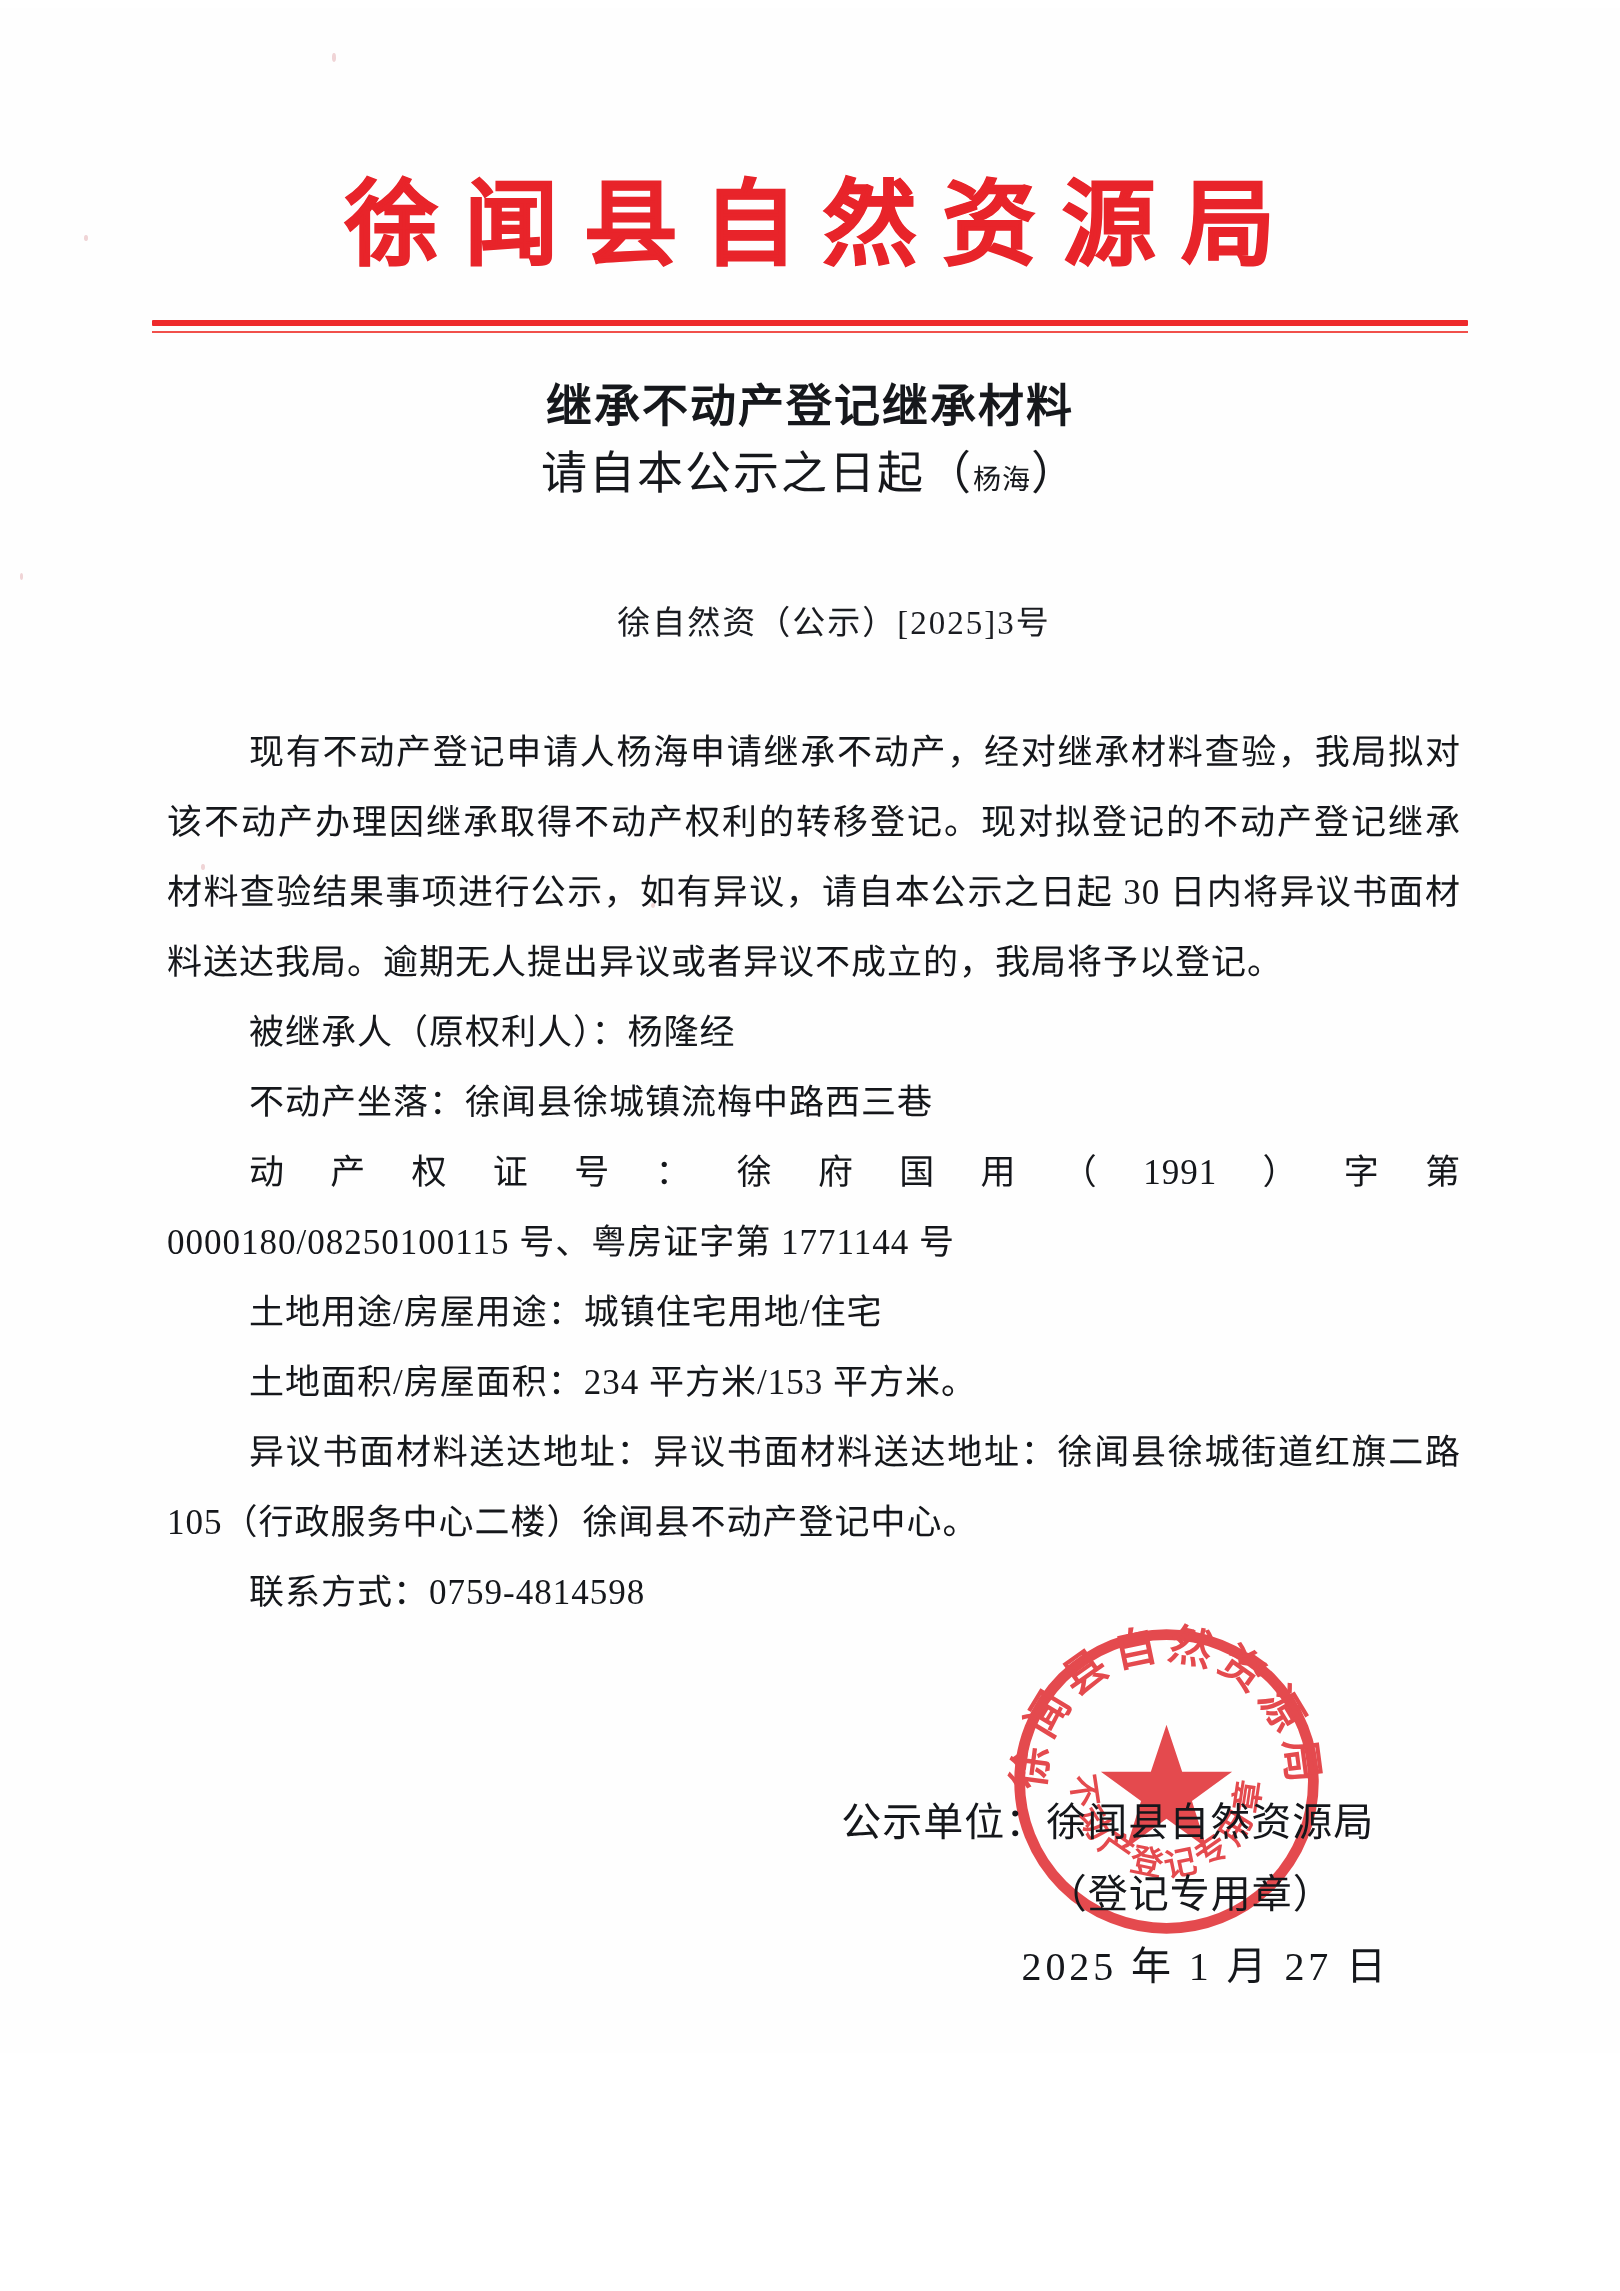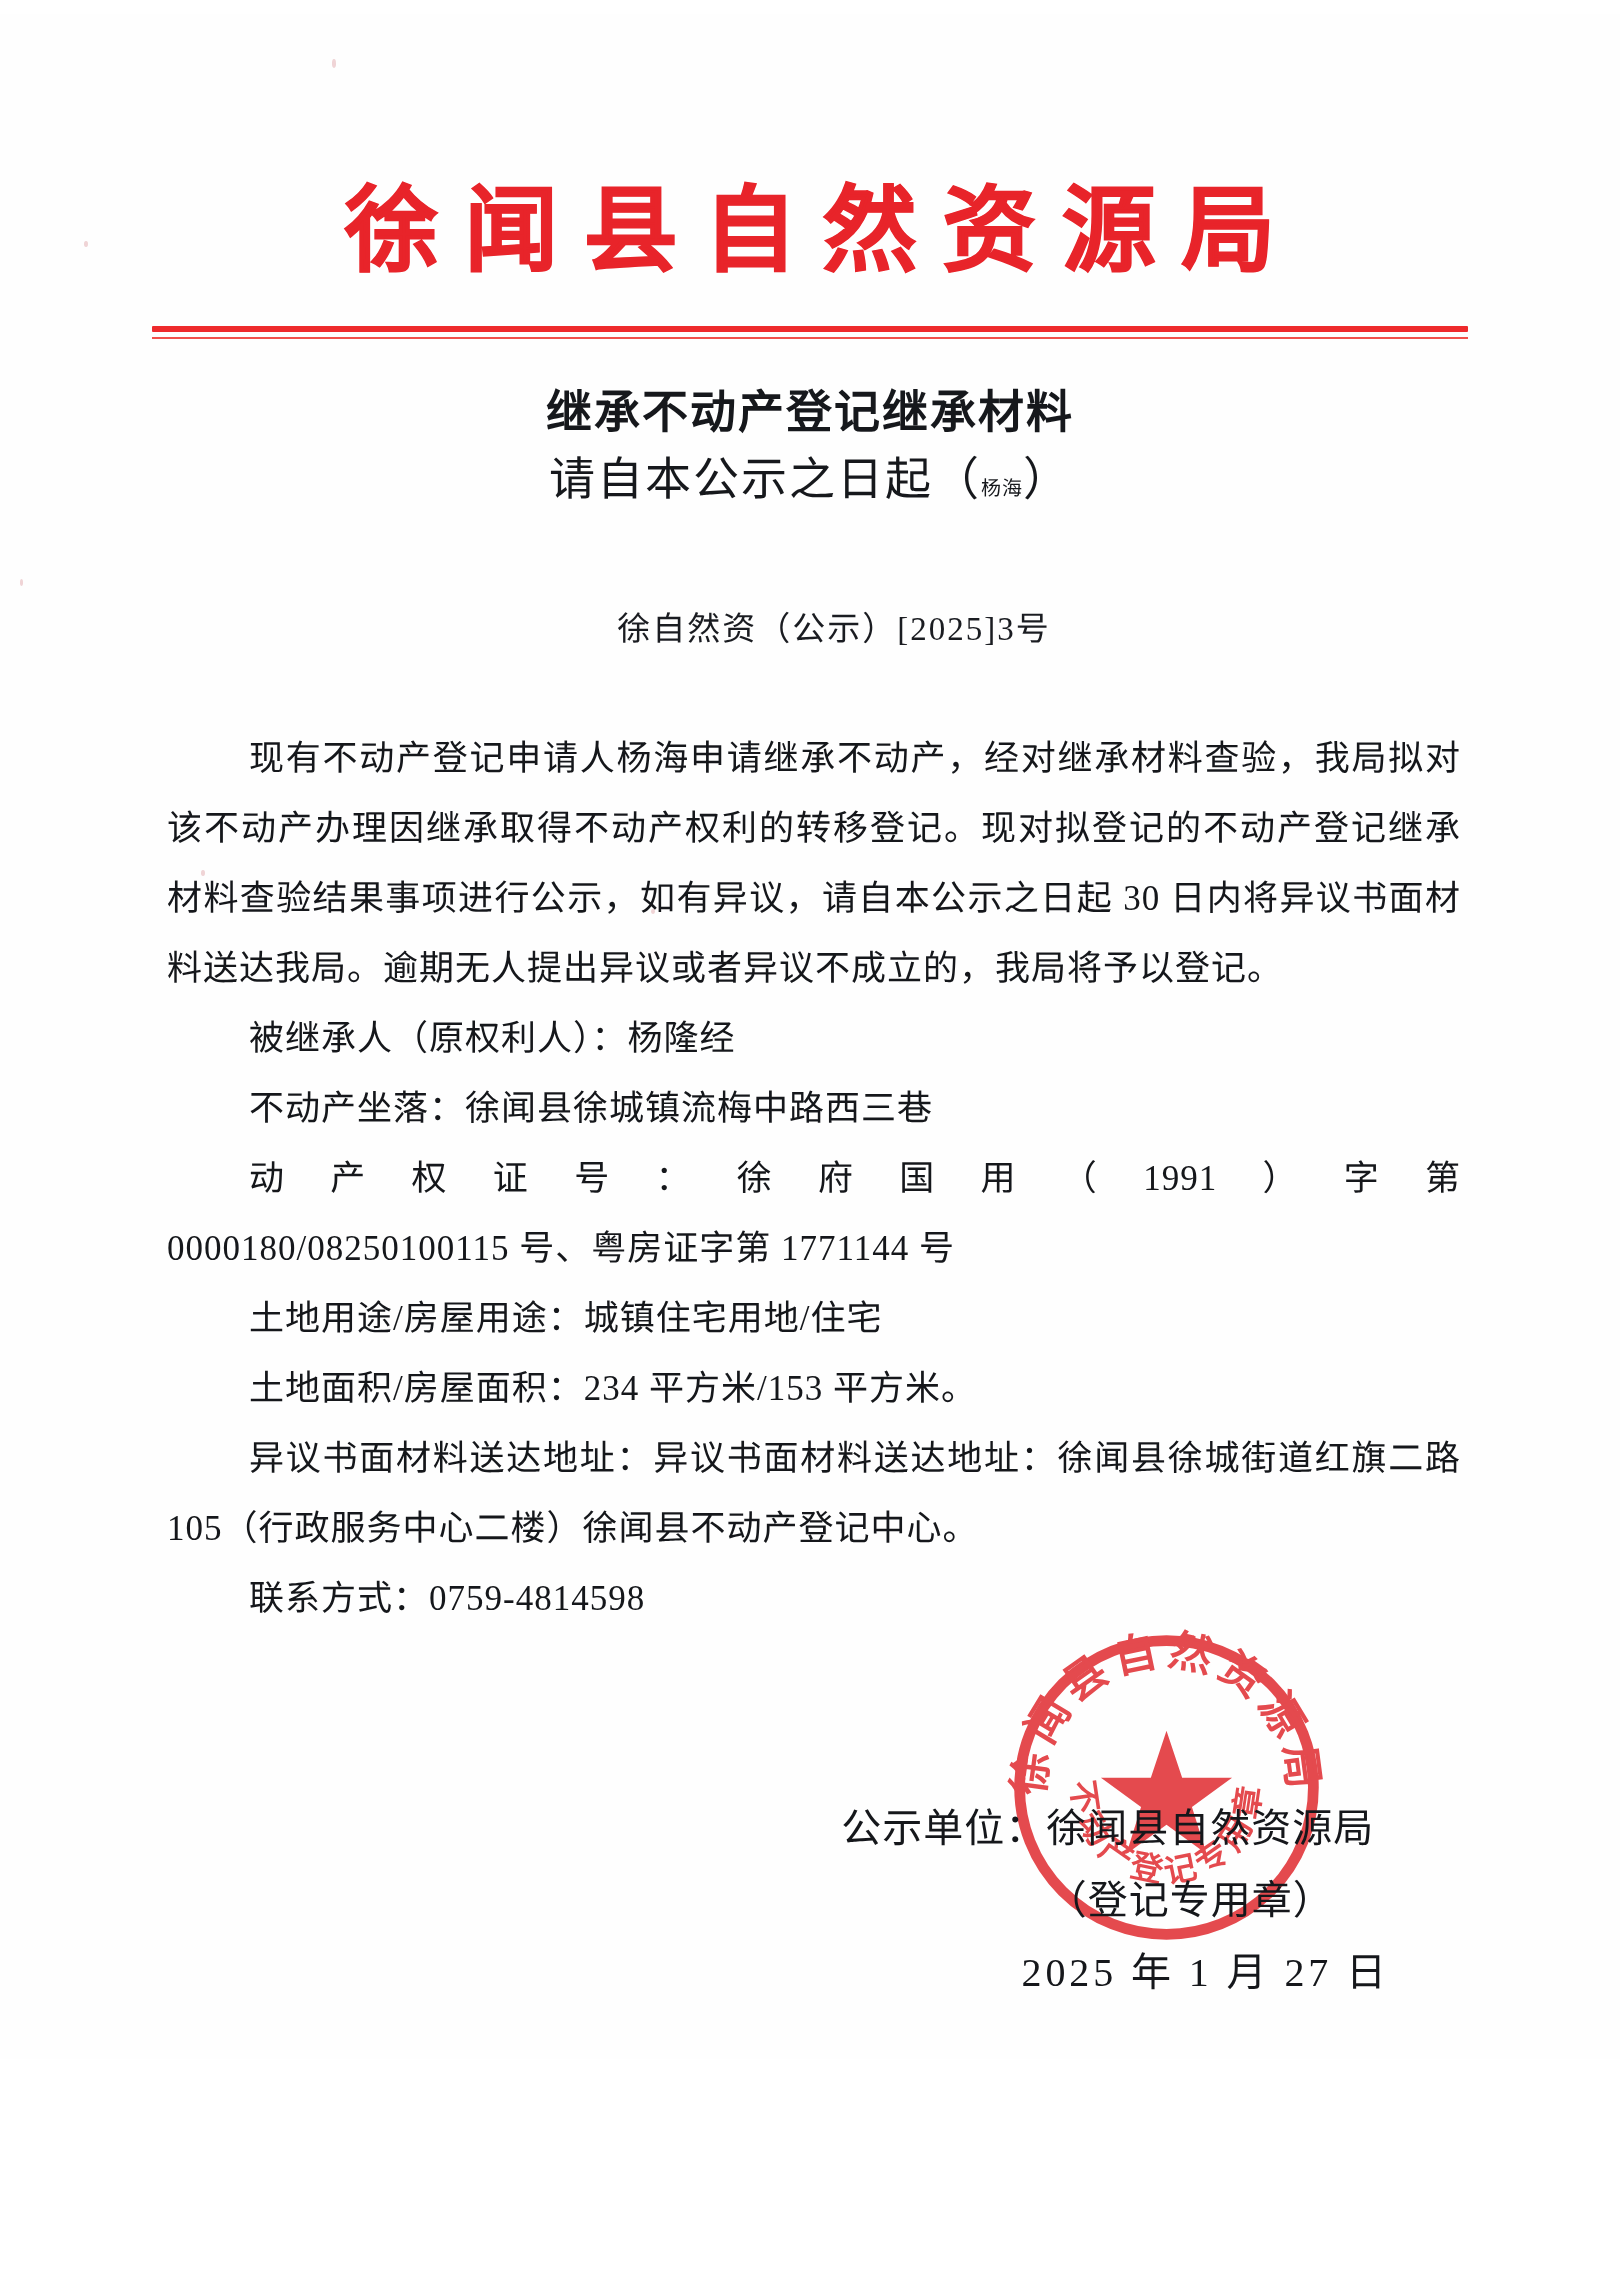--- a/index.html
+++ b/index.html
@@ -6,21 +6,21 @@
   html, body {
     margin: 0;
     padding: 0;
     background: #ffffff;
   }
 
   .page {
     position: relative;
     width: 1620px;
     height: 2045px;
-    margin: 14px auto;
+    margin: 8px auto;
     background: #fefefe;
     overflow: hidden;
     font-family: "Liberation Serif", "DejaVu Serif", serif;
     color: #111318;
   }
 
   
   .speck {
     position: absolute;
     background: #e2a9ad;
@@ -80,21 +80,21 @@
     line-height: 67px;
     letter-spacing: 2px;
     color: #16181c;
   }
   .doc-title .name-paren {
     font-family: "Liberation Serif", "DejaVu Serif", serif;
     font-weight: 400;
     font-size: 46px;
   }
   .doc-title .name-inner {
-    font-size: 20px;
+    font-size: 28px;
     font-weight: 400;
     letter-spacing: 1px;
   }
 
   
   .doc-number {
     position: absolute;
     left: 0;
     right: 0;
     top: 588px;

